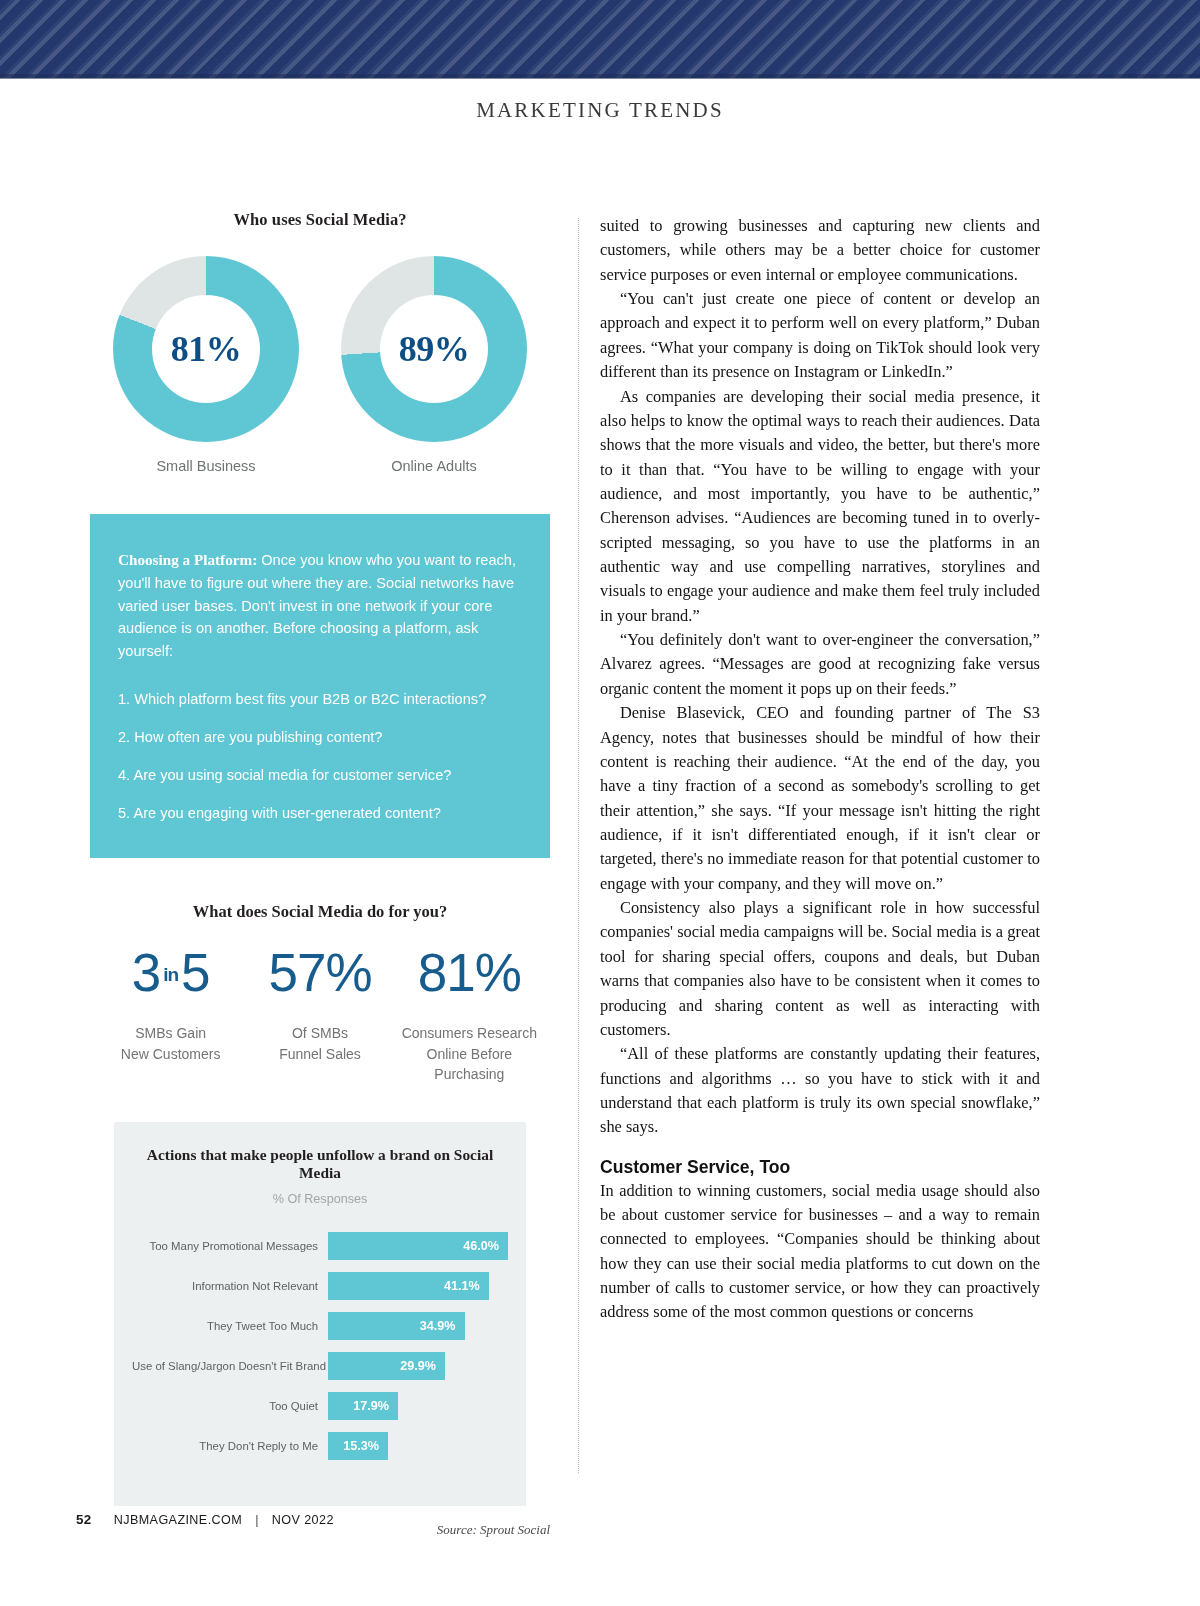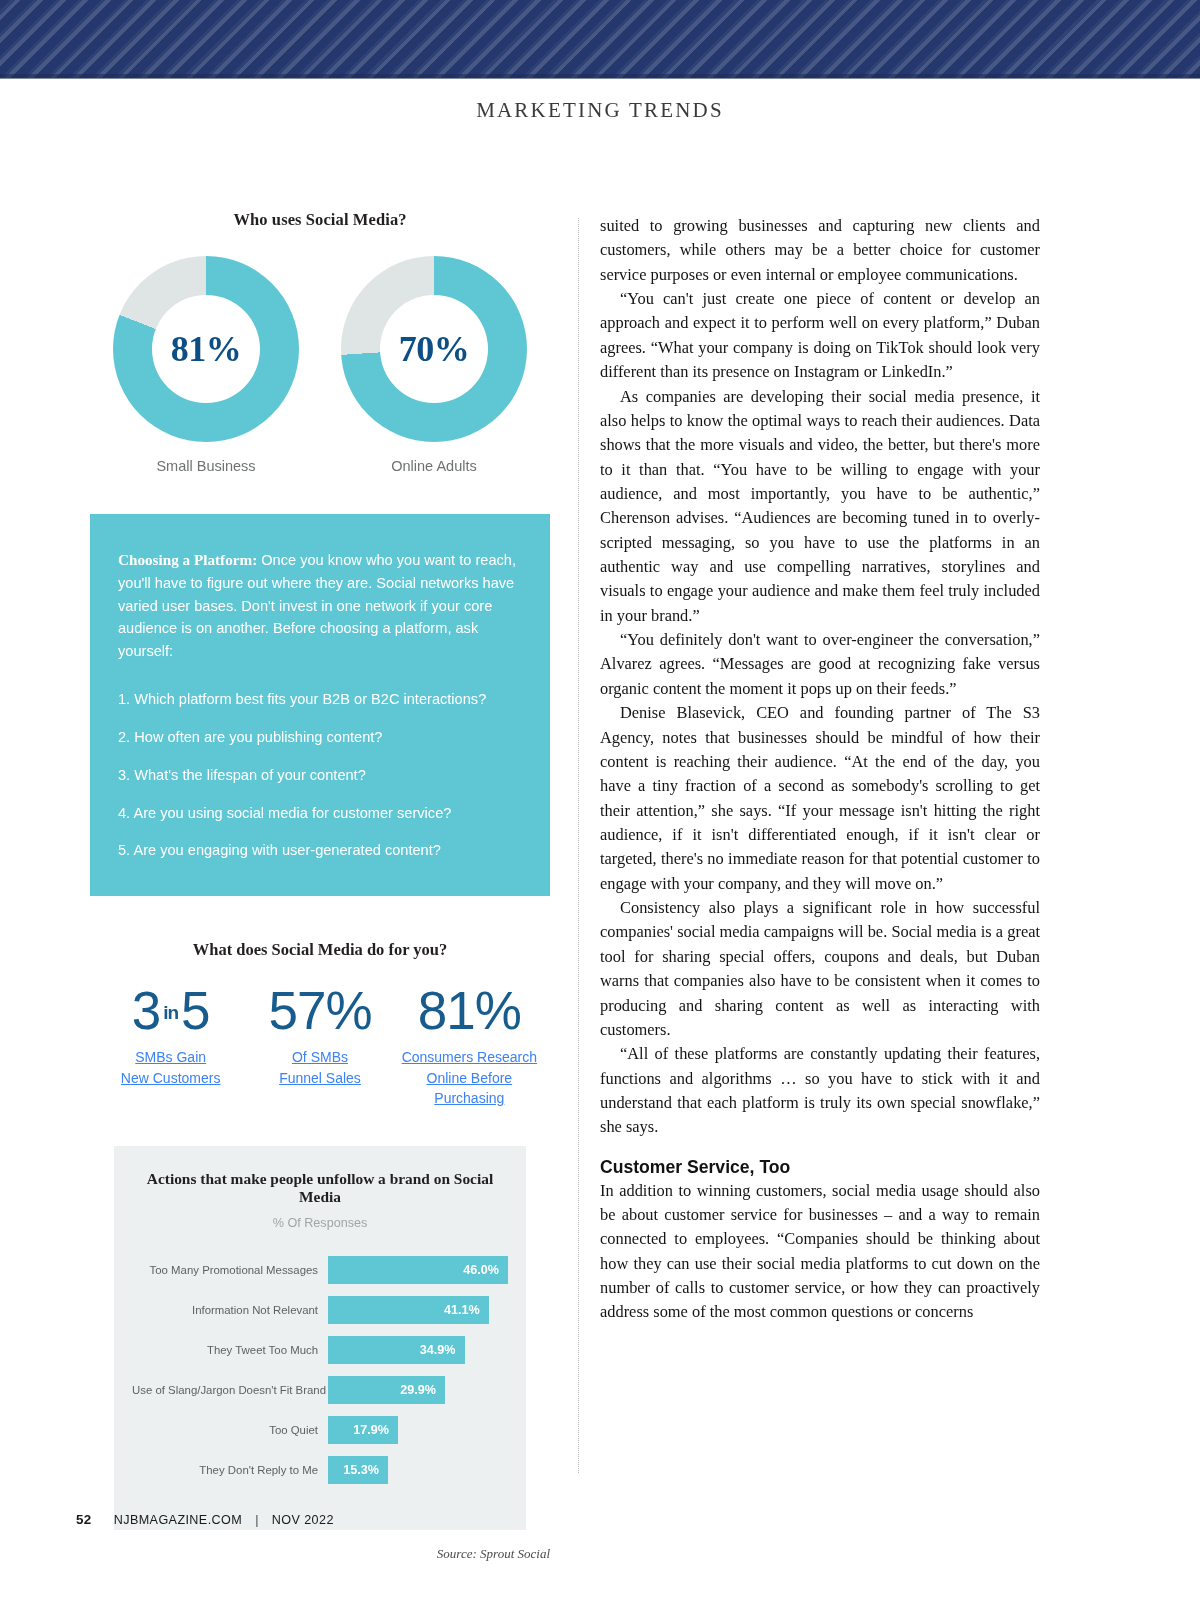--- a/index.html
+++ b/index.html
@@ -125,22 +125,22 @@
     font-size:53px;
     color:#175c8c;
     line-height:1.02;
     letter-spacing:-1px;
     white-space:nowrap;
   }
   .stat-big .small-in{
     font-size:19px;font-weight:700;vertical-align:10px;padding:0 3px;
   }
   .stat-sub{
-    margin-top:9px;
-    font-size:14px;line-height:1.45;color:#3b82f6;text-decoration:underline;
+    margin-top:23px;
+    font-size:14px;line-height:1.45;color:#737373;
   }
 
   
   .chart-panel{
     margin-top:38px;
     background:#ecf0f0;
     width:412px;box-sizing:border-box;
     padding:24px 18px 34px 18px;
     margin-left:24px;
   }
@@ -222,35 +222,34 @@
 
       <div class="donut-item">
         <div class="donut" id="donut-0" style="background: conic-gradient(rgb(95, 198, 212) 0deg, rgb(95, 198, 212) 291.6deg, rgb(223, 229, 228) 291.6deg, rgb(223, 229, 228) 360deg);">
           <div class="donut-val">81%</div>
         </div>
         <div class="donut-label">Small Business</div>
       </div>
 
       <div class="donut-item">
         <div class="donut" id="donut-1" style="background: conic-gradient(rgb(95, 198, 212) 0deg, rgb(95, 198, 212) 266.4deg, rgb(223, 229, 228) 266.4deg, rgb(223, 229, 228) 360deg);">
-          <div class="donut-val">70%</div>
+          <div class="donut-val">89%</div>
         </div>
         <div class="donut-label">Online Adults</div>
       </div>
 
     </div>
   </div>
 
   <div class="teal-box">
     <p class="teal-intro">
       <b>Choosing a Platform:</b><span> Once you know who you want to reach, you'll have to figure out where they are. Social networks have varied user bases. Don't invest in one network if your core audience is on another. Before choosing a platform, ask yourself:</span>
     </p>
     <p class="teal-q">1. Which platform best fits your B2B or B2C interactions?</p>
     <p class="teal-q">2. How often are you publishing content?</p>
-    <p class="teal-q">3. What's the lifespan of your content?</p>
     <p class="teal-q">4. Are you using social media for customer service?</p>
     <p class="teal-q">5. Are you engaging with user-generated content?</p>
   </div>
 
   <div class="stats-title">What does Social Media do for you?</div>
   <div class="stats-row">
 
     <div class="stat">
       <div class="stat-big"><span>3</span><span class="small-in">in</span><span>5</span></div>
       <div class="stat-sub">

